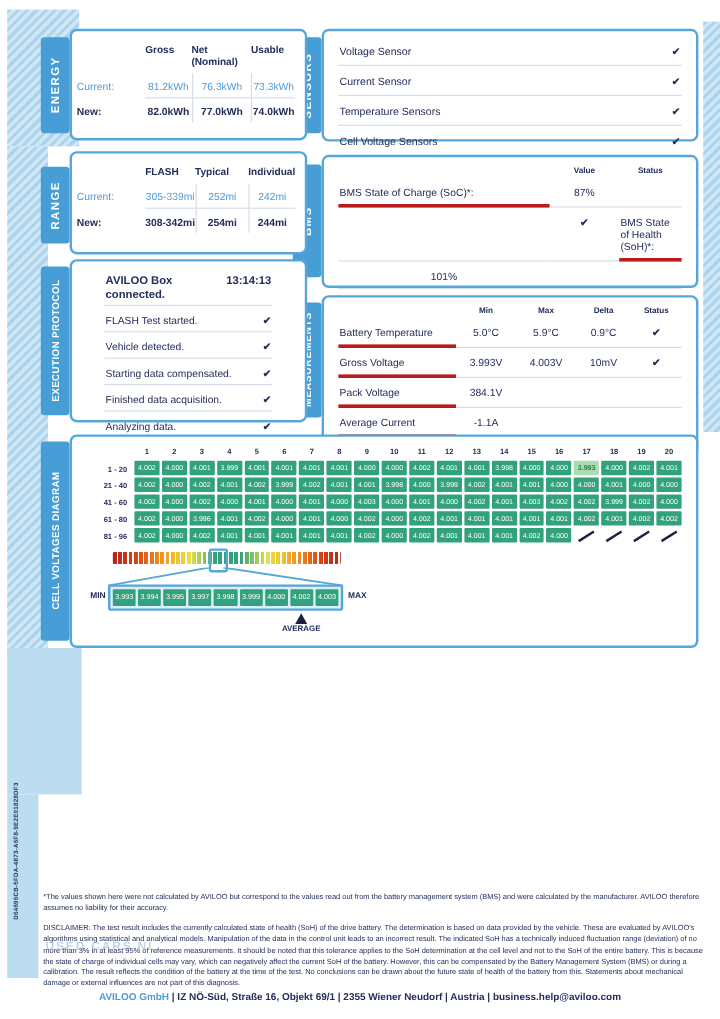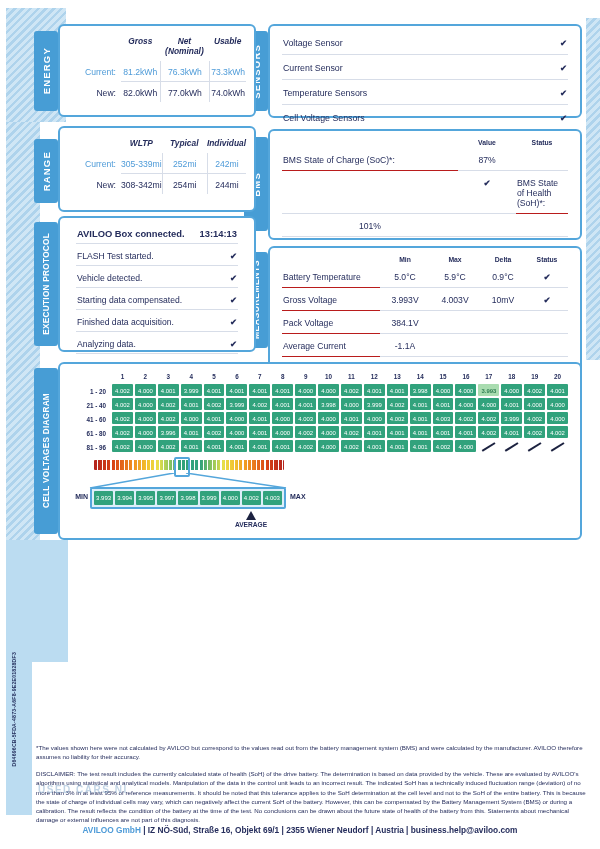--- a/index.html
+++ b/index.html
@@ -19,42 +19,42 @@
   
   .tab{position:absolute;width:24px;background:#479DD5;border-radius:3px;display:flex;align-items:center;justify-content:center;z-index:2;}
   .tab span{writing-mode:vertical-rl;transform:rotate(180deg);color:#fff;font-weight:bold;font-size:9.5px;letter-spacing:1.2px;white-space:nowrap;}
   .tab.small span{font-size:8.2px;letter-spacing:.3px;}
   .tab.mid span{font-size:8.6px;letter-spacing:.5px;}
   .card{position:absolute;background:#fff;border:2px solid #54A6DB;border-radius:6px;box-sizing:border-box;z-index:3;}
 
   
   .mtable{display:grid;padding:7px 8px 3px 4px;}
   .cols-3{grid-template-columns:57px 1.05fr 1.35fr 1fr;}
-  .mh{font-size:8.4px;font-weight:bold;text-align:center;padding:3px 0 5px;font-style:italic;}
-  .ml{font-size:8.6px;text-align:right;padding:6px 5px 4px 0;white-space:nowrap;}
+  .mh{font-size:8.4px;font-weight:bold;text-align:left;padding:3px 0 5px;}
+  .ml{font-size:8.6px;padding:6px 5px 4px 0;white-space:nowrap;}
   .mv{font-size:8.6px;text-align:center;padding:6px 0 4px;white-space:nowrap;}
   .vsep{border-left:1px solid #d7dde8;}
   .hsep{border-bottom:1px solid #d7dde8;}
   .accent{color:#4E9BD8;}
-  .strong{color:#252D5C;font-weight:normal;}
-
-  
-  .xwrap{padding:3px 16px 0;}
+  .strong{color:#252D5C;font-weight:bold;}
+
+  
+  .xwrap{padding:3px 27px 0;}
   .xrow{display:flex;justify-content:space-between;align-items:baseline;border-bottom:1px solid #d7dde8;padding:6.5px 1px 4.5px;font-size:8.6px;color:#252D5C;}
   .xrow.first{font-size:9.4px;font-weight:bold;}
   .check{color:#252D5C;font-weight:bold;font-size:8.5px;}
 
   
   .swrap{padding:4px 12px 0;}
   .srow{display:flex;justify-content:space-between;align-items:baseline;border-bottom:1px solid #d7dde8;padding:8px 1px 6px;font-size:8.8px;}
 
   
   .bwrap{padding:4px 12px 0;display:grid;grid-template-columns:1fr 58px 52px;}
   .bh{font-size:6.8px;font-weight:bold;text-align:center;padding:4px 0 2px;}
-  .bl{font-size:8.6px;padding:7px 1px 5px;border-bottom:1px solid #b91c1c;}
+  .bl{font-size:8.6px;padding:7px 1px 5px;border-bottom:3px solid #b91c1c;}
   .bv{font-size:8.6px;text-align:center;padding:7px 0 5px;border-bottom:1px solid #d7dde8;}
 
   
   .mwrap{padding:4px 12px 0;display:grid;grid-template-columns:1fr 50px 50px 46px 42px;}
 
   
   .cvd-table{display:grid;grid-template-columns:42px repeat(20,1fr);column-gap:2px;row-gap:2px;padding:8px 12px 0 8px;}
   .cvh{font-size:6.3px;font-weight:bold;text-align:center;padding:1px 0 2px;}
   .cvl{font-size:6.3px;font-weight:bold;text-align:right;padding:3.5px 4px 0 0;white-space:nowrap;}
   .cvc{background:#31A27C;color:#fff;font-size:5.9px;text-align:center;padding:3.5px 0 2.5px;border-radius:1px;}
@@ -114,21 +114,21 @@
         <div class="mv strong vsep">74.0kWh</div>
       </div>
   </div>
 
   <div class="tab" style="left:34px;top:139px;height:64px;">
       <span>RANGE</span>
     </div>
   <div class="card" style="left:58px;top:126px;width:198px;height:86px;">
     <div class="mtable cols-3" id="range-table">
         <div class="mh"></div>
-        <div class="mh">WLTP</div>
+        <div class="mh">FLASH</div>
         <div class="mh">Typical</div>
         <div class="mh">Individual</div>
         <div class="ml accent">Current:</div>
         <div class="mv accent hsep">305-339mi</div>
         <div class="mv accent vsep hsep">252mi</div>
         <div class="mv accent vsep hsep">242mi</div>
         <div class="ml strong">New:</div>
         <div class="mv strong">308-342mi</div>
         <div class="mv strong vsep">254mi</div>
         <div class="mv strong vsep">244mi</div>

